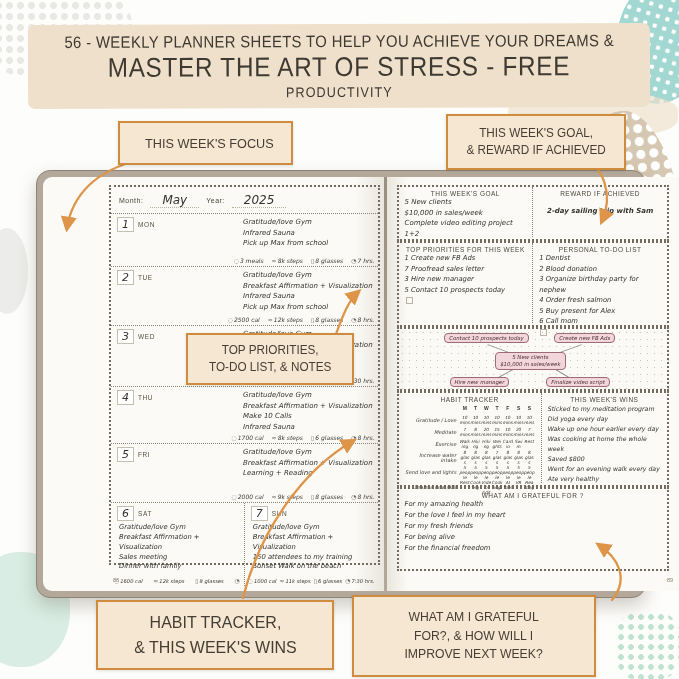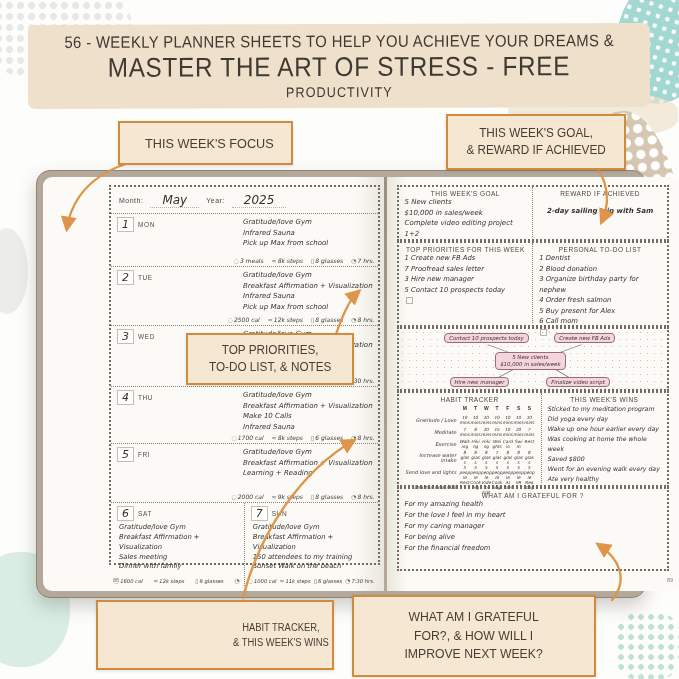--- a/index.html
+++ b/index.html
@@ -92,21 +92,21 @@
   .arrows{position:absolute;left:0;top:0;width:679px;height:679px;z-index:3;pointer-events:none;}
   .ar{fill:none;stroke:#de9549;stroke-width:2.3;stroke-linecap:round;}
 
   .callout{position:absolute;background:#f6e7d2;border:2px solid #cf8c3e;color:#453e33;display:flex;
     align-items:center;justify-content:center;text-align:center;text-transform:uppercase;z-index:4;
     box-shadow:0 1px 3px rgba(0,0,0,.12);}
   .callout span{white-space:pre-line;transform:scaleX(.94);display:block;}
   #co-focus{left:118px;top:121px;width:164px;height:40px;font-size:13.5px;padding-left:7px;}
   #co-goal{left:408px;top:114px;width:176px;height:52px;font-size:12.5px;line-height:1.35;margin-left:38px;}
   #co-prio{left:186px;top:333px;width:164px;height:48px;font-size:12.5px;line-height:1.35;}
-  #co-habit{left:96px;top:600px;width:234px;height:66px;font-size:10px;line-height:1.5;justify-content:flex-end;}
+  #co-habit{left:96px;top:600px;width:234px;height:66px;font-size:17px;line-height:1.5;}
   #co-grat{left:352px;top:595px;width:240px;height:78px;font-size:13px;line-height:1.45;}
 </style>
 </head>
 <body>
 
 <div class="stage">
 
   <div class="deco dots-tl"></div>
   <div class="deco blob-tr"></div>
   <div class="deco smear-tr"></div>
@@ -440,21 +440,21 @@
             </div>
           </div>
 
           <div class="sec sec-grat">
             <div class="cols">
               <div class="col">
                 <div class="sechead">WHAT AM I GRATEFUL FOR ?</div>
                 <div class="list hand">
                     <div>For my amazing health</div>
                     <div>For the love I feel in my heart</div>
-                    <div>For my caring manager</div>
+                    <div>For my fresh friends</div>
                     <div>For being alive</div>
                     <div>For the financial freedom</div>
                   </div>
               </div>
             </div>
           </div>
 
         </div>
         <span class="pgnum pg-r">89</span>
       </div>

